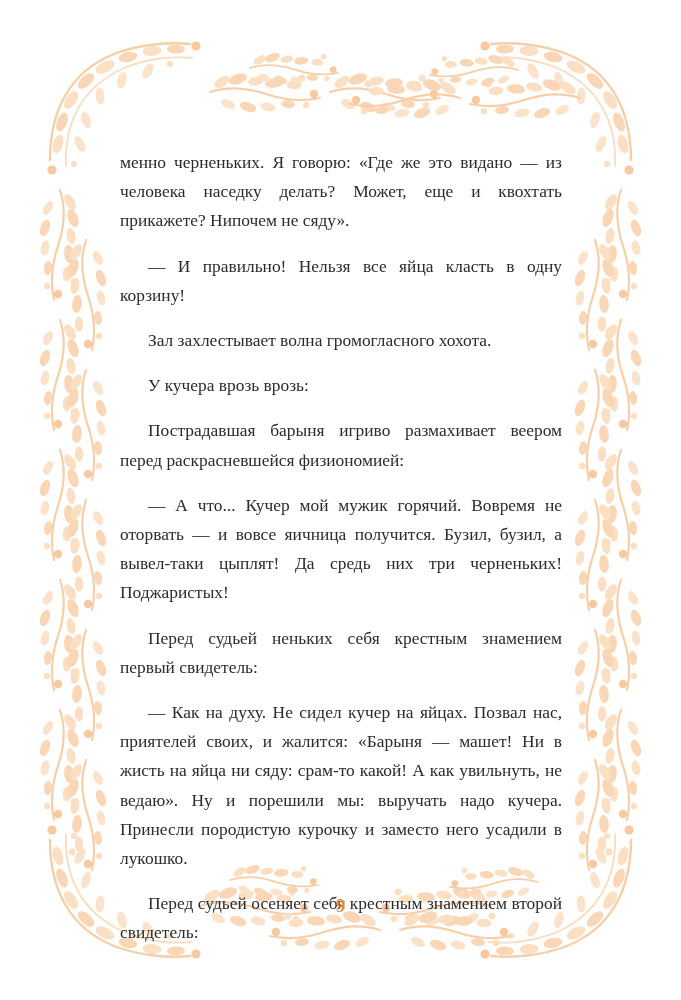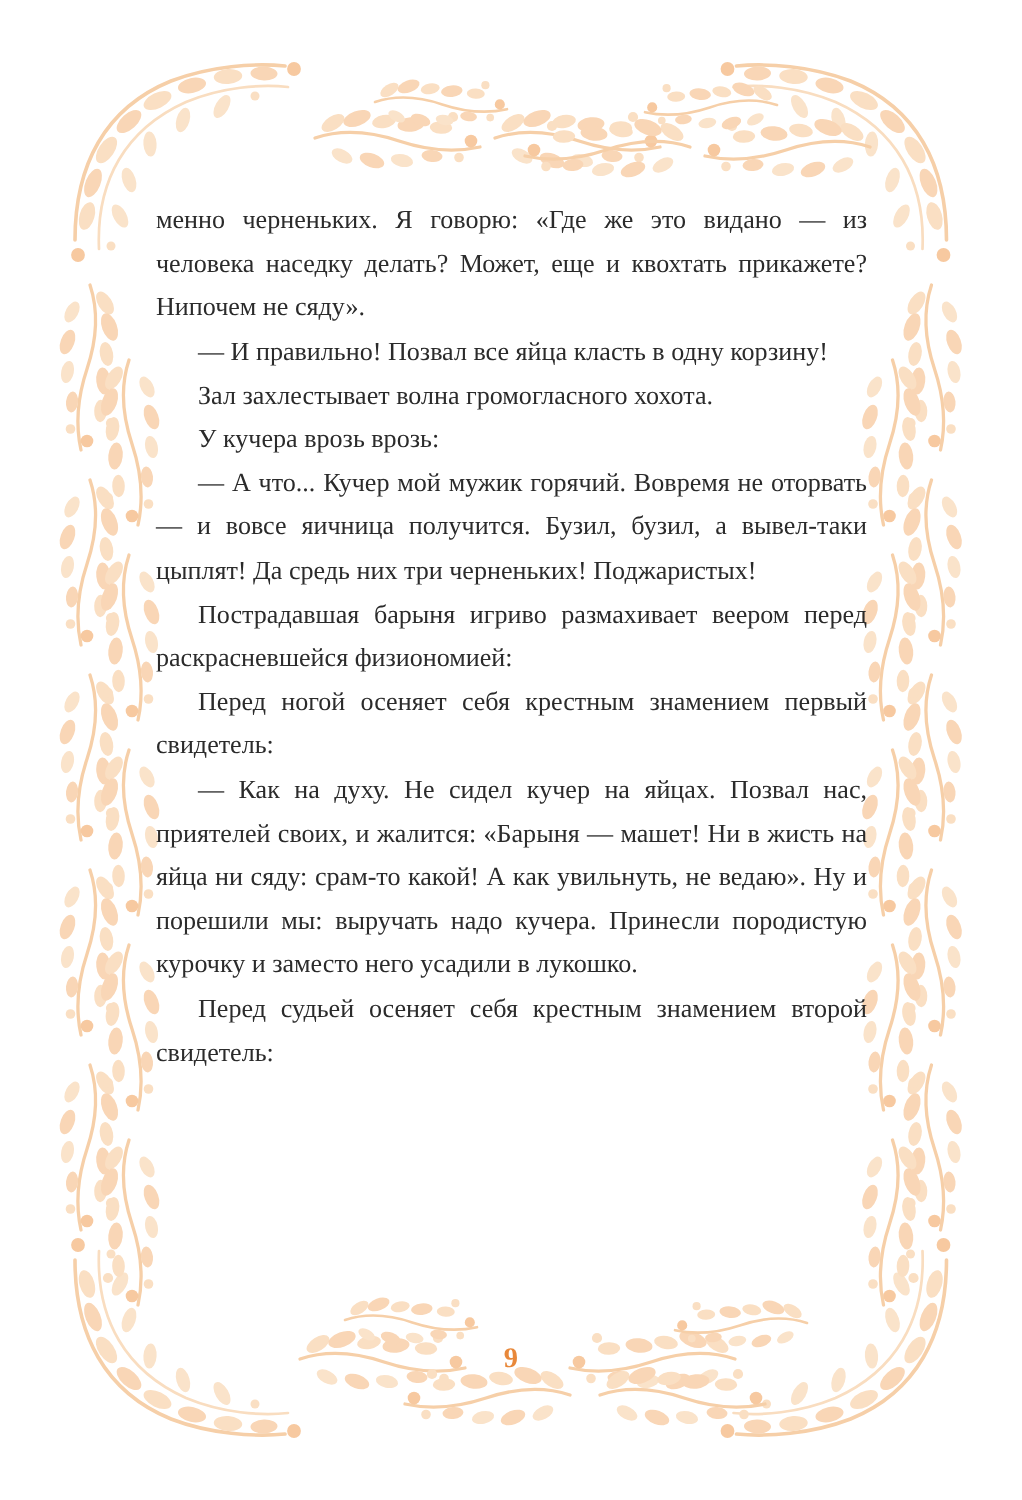--- a/index.html
+++ b/index.html
@@ -38,21 +38,21 @@
     top: 132px;
     width: 474px;
     font-size: 17.4px;
     line-height: 29.2px;
     color: #2b2b2b;
     text-align: justify;
     text-justify: inter-word;
     hyphens: manual;
   }
   .para {
-    margin: 0;
+    margin: 16px;
     text-indent: 28px;
   }
   .para.cont {
     text-indent: 0;
   }
   .para.dash {
     text-indent: 28px;
   }
 
   
@@ -165,25 +165,25 @@
         <use href="#sprig" transform="translate(170,0)"></use>
         <use href="#sprig" transform="translate(300,0)"></use>
         <use href="#sprig" transform="translate(430,0)"></use>
         <use href="#sprig" transform="translate(560,0)"></use>
       </g>
     </svg>
   </div>
 
   <div class="text-column">
     <p class="para cont">менно черненьких. Я говорю: «Где же это видано — из человека наседку делать? Может, еще и квохтать прикажете? Нипочем не сяду».</p>
-    <p class="para dash">— И правильно! Позвал все яйца класть в одну корзину!</p>
+    <p class="para dash">— И правильно! Нельзя все яйца класть в одну корзину!</p>
     <p class="para">Зал захлестывает волна громогласного хохота.</p>
     <p class="para">У кучера врозь врозь:</p>
+    <p class="para">Пострадавшая барыня игриво размахивает вее­ром перед раскрасневшейся физиономией:</p>
     <p class="para dash">— А что... Кучер мой мужик горячий. Вовремя не оторвать — и вовсе яичница получится. Бузил, бузил, а вывел-таки цыплят! Да средь них три чер­неньких! Поджаристых!</p>
-    <p class="para">Пострадавшая барыня игриво размахивает вее­ром перед раскрасневшейся физиономией:</p>
-    <p class="para">Перед ногой осеняет себя крестным знамением первый свидетель:</p>
+    <p class="para">Перед судьей неньких себя крестным знамением первый свидетель:</p>
     <p class="para dash">— Как на духу. Не сидел кучер на яйцах. Позвал нас, приятелей своих, и жалится: «Барыня — машет! Ни в жисть на яйца ни сяду: срам-то какой! А как увильнуть, не ведаю». Ну и порешили мы: выручать надо кучера. Принесли породистую курочку и заме­сто него усадили в лукошко.</p>
     <p class="para">Перед судьей осеняет себя крестным знамением второй свидетель:</p>
   </div>
 
   <div class="folio">9</div>
 
 </div>
 
 </body></html>

